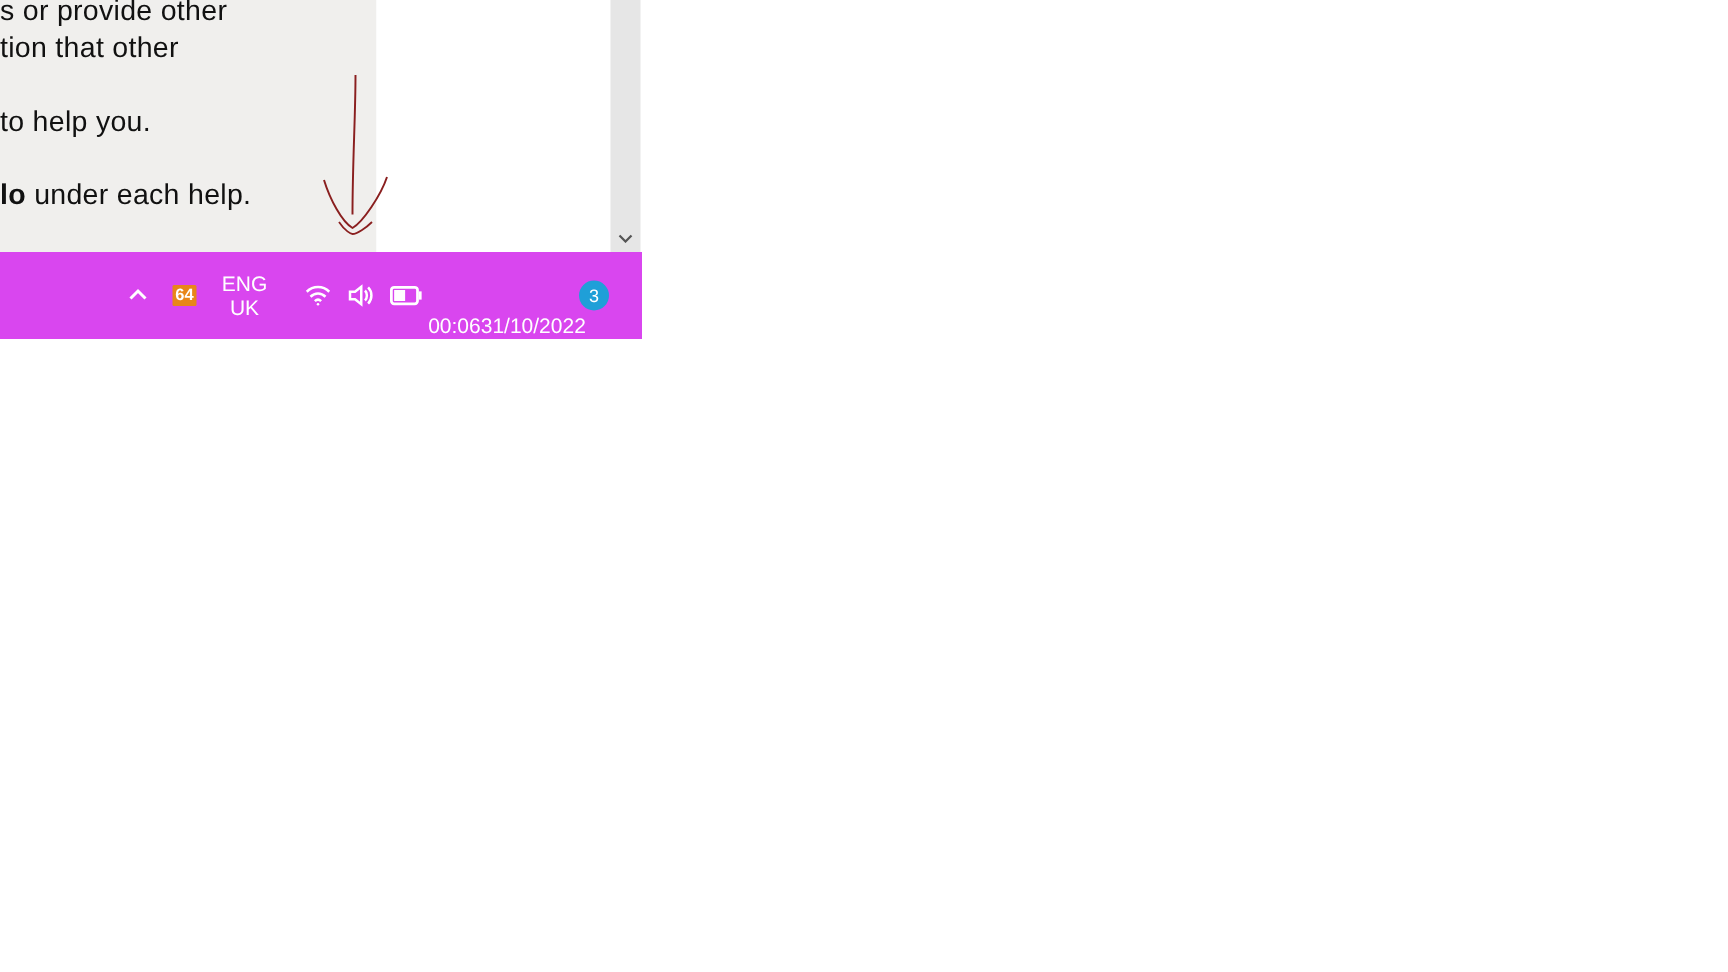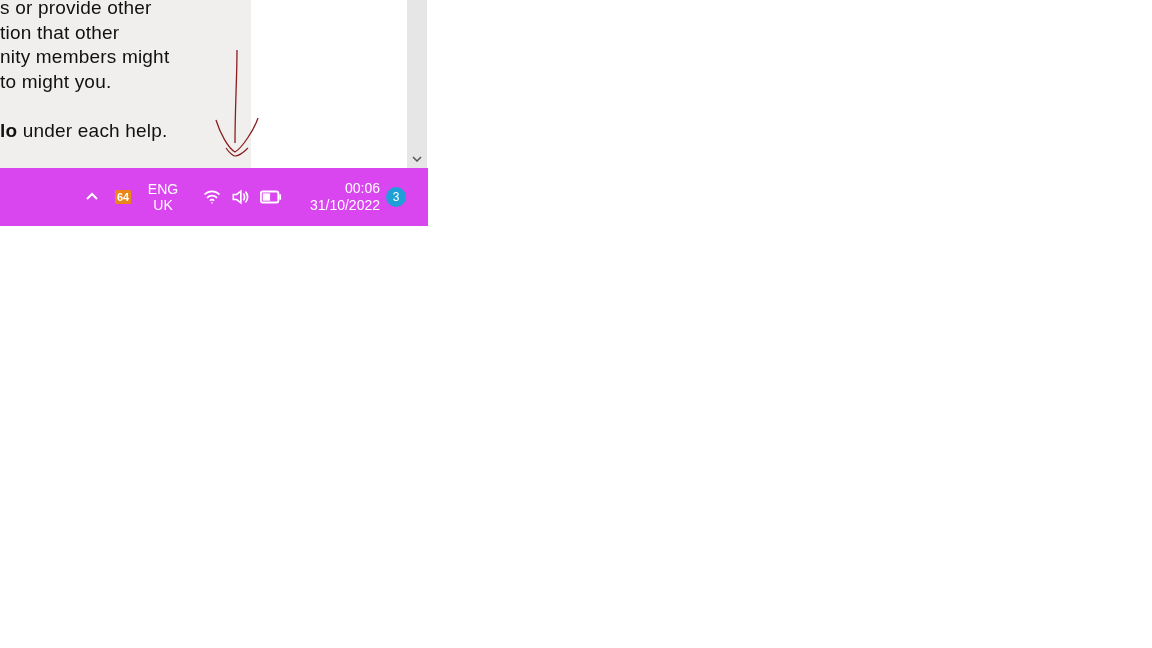--- a/index.html
+++ b/index.html
@@ -17,35 +17,35 @@
   .chevron-up svg{width:14px;height:14px;stroke:#fff;fill:none;stroke-width:2;}
   .temp-badge{left:112px;width:22px;}
   .temp-badge .box{background:#e8861a;color:#fff;font-size:11px;padding:1px 2px;border-radius:1px;font-weight:600;}
   .lang{left:142px;width:42px;flex-direction:column;line-height:16px;font-size:14px;}
   .wifi{left:200px;width:24px;}
   .wifi svg{width:20px;height:20px;stroke:#fff;fill:none;stroke-width:2;}
   .vol{left:228px;width:24px;}
   .vol svg{width:20px;height:20px;stroke:#fff;fill:none;stroke-width:2;}
   .batt{left:258px;width:26px;}
   .batt svg{width:22px;height:14px;stroke:#fff;fill:none;stroke-width:2;}
-  .clock{left:296px;width:84px;flex-direction:column;line-height:17px;font-size:14px;text-align:right;align-items:flex-end;padding-right:2px;}
+  .clock{left:296px;width:84px;line-height:17px;font-size:14px;text-align:right;align-items:flex-end;padding-right:2px;}
   .notif{left:384px;width:24px;}
   .notif .circle{width:20px;height:20px;border-radius:50%;background:#1f9fd8;display:flex;align-items:center;justify-content:center;font-size:12px;}
 </style>
 </head>
 <body>
 
 <div class="capture">
 
   <div class="panel">
     <div class="panel-text">
       <span>s or provide other</span><br>
       <span>tion that other</span><br>
-      <span>nity members might</span><br>
-      <span>to might you.</span><br>
+      <br>
+      <span>to help you.</span><br>
       <br>
       <b>lo</b><span> under each help.</span>
     </div>
   </div>
 
   <div class="gap"></div>
 
   <div class="scroll-track"></div>
   <div class="scroll-arrow-down">
     <svg viewBox="0 0 10 6" width="10" height="6">

